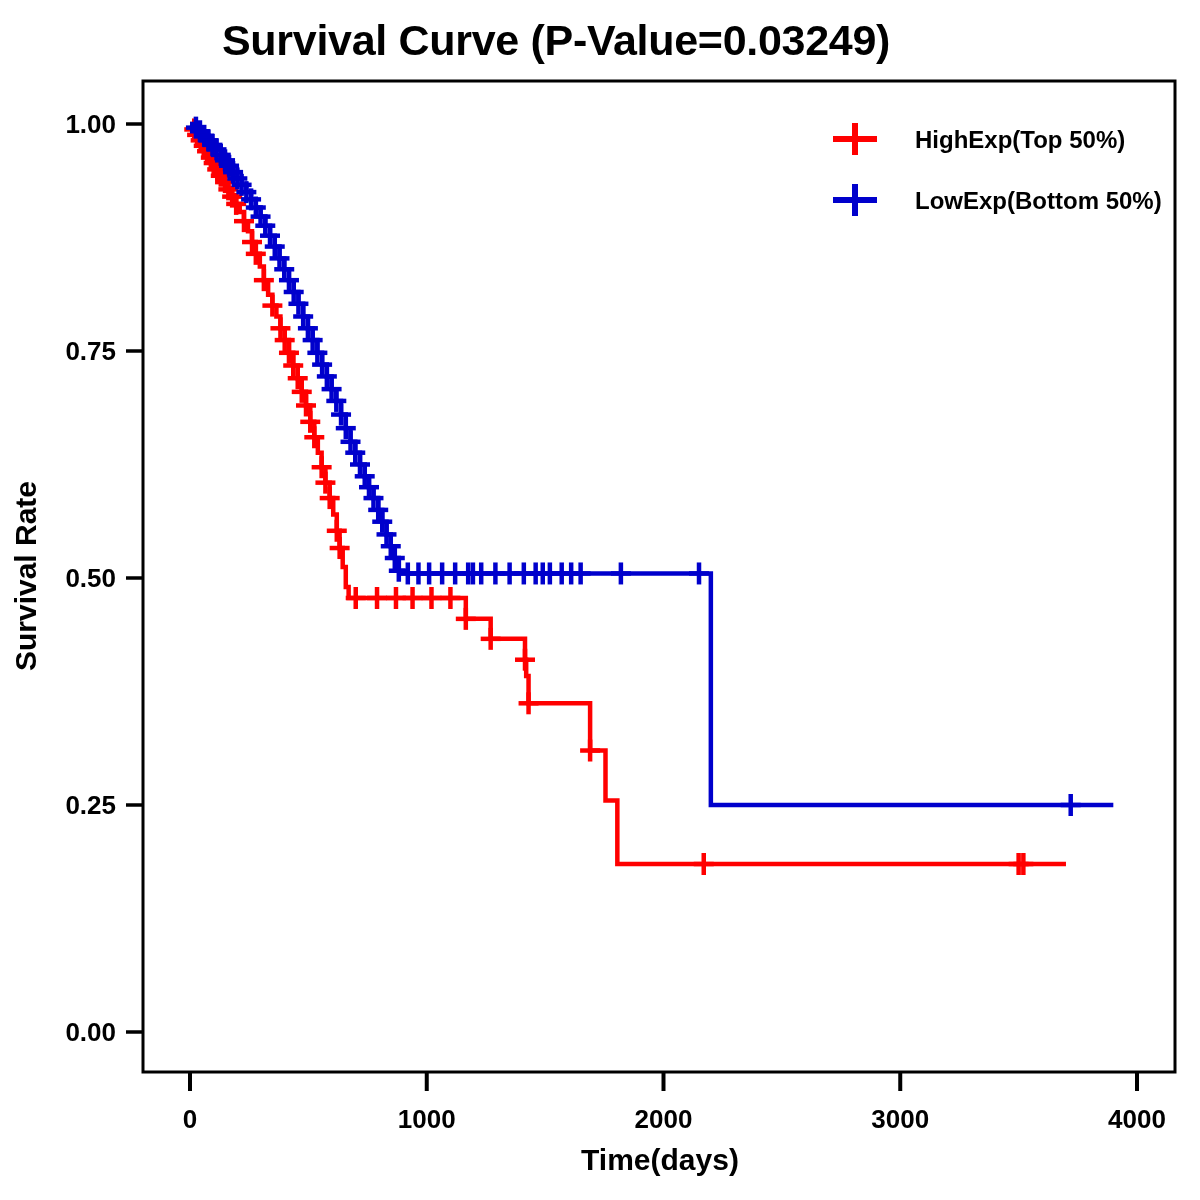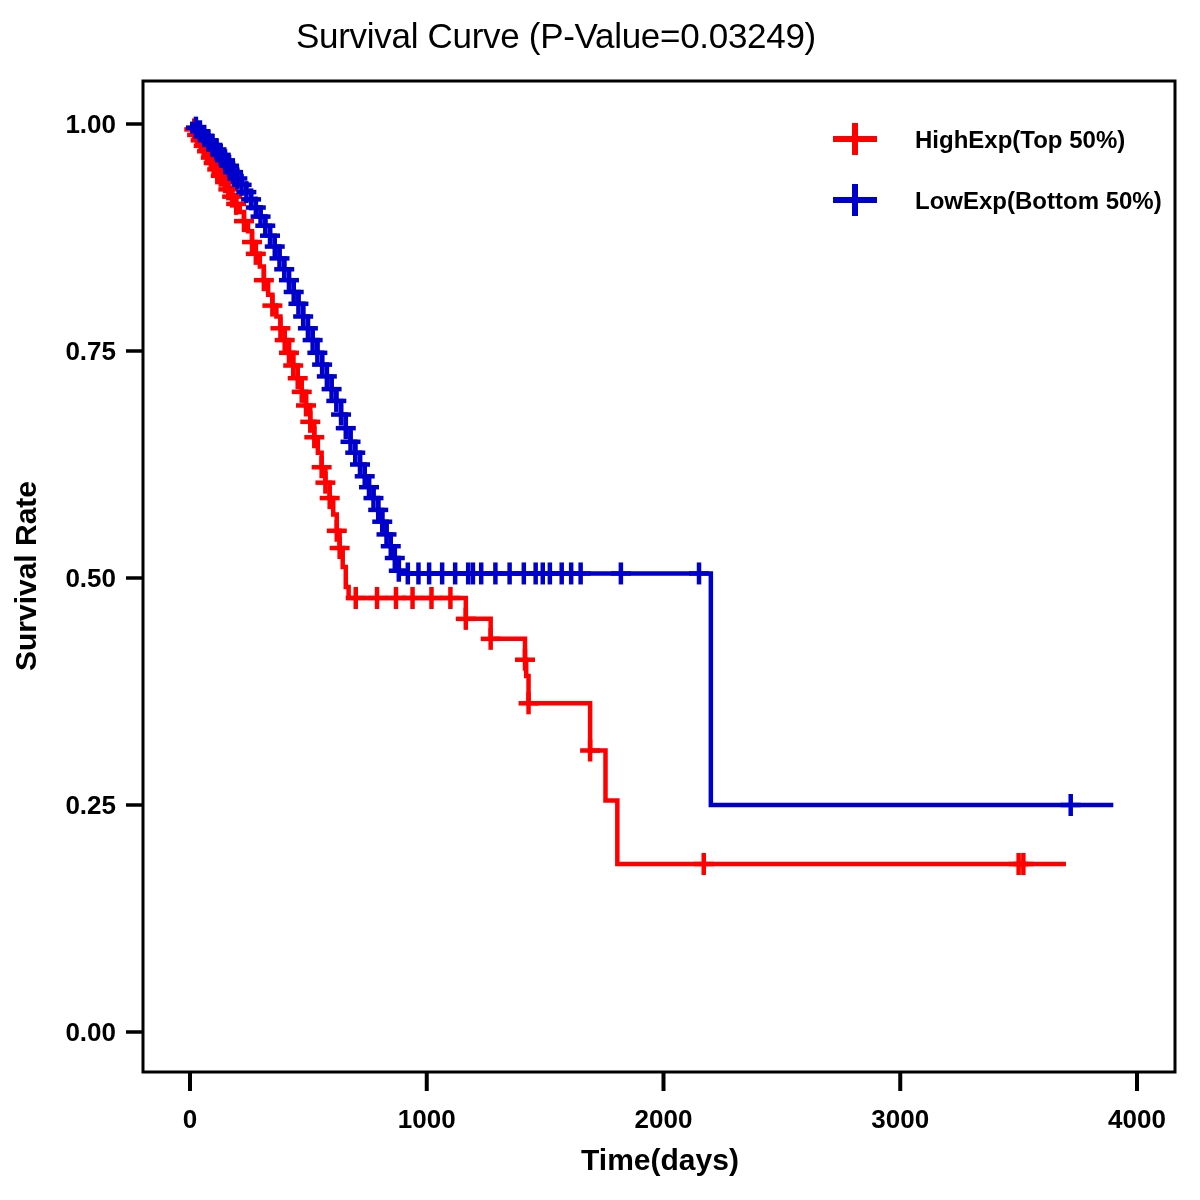--- a/index.html
+++ b/index.html
@@ -6,21 +6,21 @@
   body{
     width:1200px;height:1200px;
     background:#ffffff;
     font-family:"Liberation Sans", sans-serif;
     overflow:hidden;
   }
   #root{position:relative;width:1200px;height:1200px;}
   #chart-title{
     position:absolute;left:0;top:16px;width:1112px;
     text-align:center;
-    font-size:35px;font-weight:normal;color:#000;
+    font-size:43px;font-weight:bold;color:#000;
     letter-spacing:-0.3px;
   }
   #plot-svg{position:absolute;left:0;top:0;}
   .axis-title{font-size:30px;font-weight:bold;fill:#000;}
   .tick-label{font-size:26px;font-weight:bold;fill:#000;}
   .legend-label{font-size:24px;font-weight:bold;fill:#000;}
 </style>
 </head>
 <body>
 

